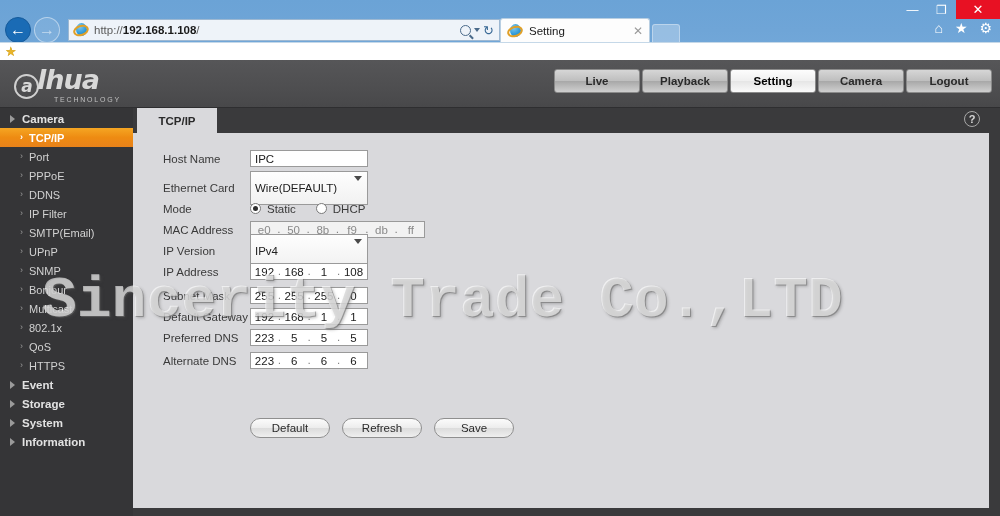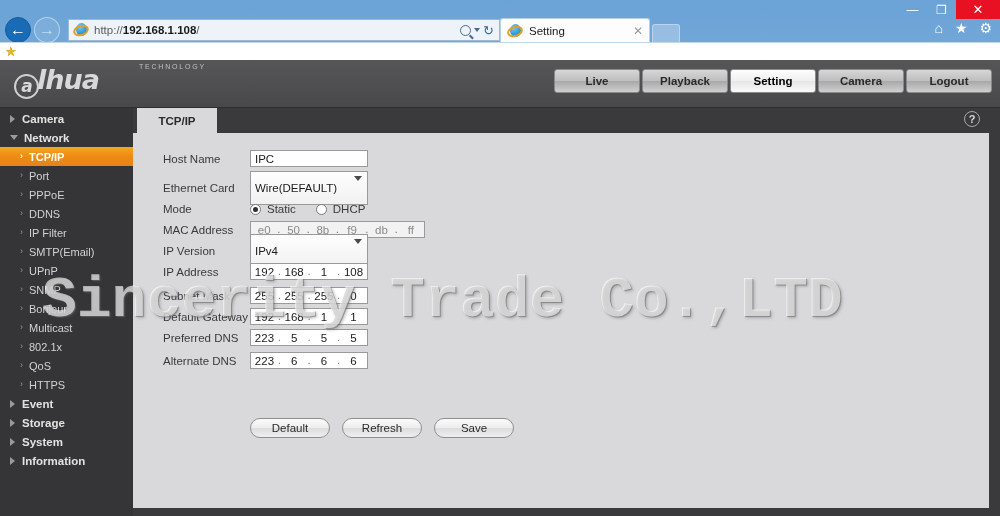--- a/index.html
+++ b/index.html
@@ -128,21 +128,21 @@
     position: absolute; left: 0; top: 60px; width: 1000px; height: 456px;
     background: #3a3a3c;
   }
   .app-header {
     position: absolute; left: 0; top: 0; width: 1000px; height: 48px;
     background: linear-gradient(180deg, #565658 0%, #4e4e50 60%, #48484a 100%);
     border-bottom: 1px solid #2e2e30;
   }
   .logo {
     position: absolute; left: 14px; top: 6px;
-    display: flex; 
+    display: flex; flex-direction: column;
   }
   .logo-main {
     font-family: "DejaVu Sans", sans-serif;
     font-size: 27px; font-weight: bold; font-style: italic;
     color: #d8d8d8; letter-spacing: -1px; line-height: 1.05;
   }
   .logo-main .at {
     display: inline-block;
     border: 2.5px solid #d0d0d0; border-radius: 50%;
     width: 25px; height: 25px; line-height: 20px; text-align: center;
@@ -271,21 +271,21 @@
     width: 118px; height: 17px;
     background: #ffffff;
     border: 1px solid #9a9a9a;
     display: flex; align-items: center;
     font-size: 11.5px; color: #202020;
   }
   .ipbox.disabled { background: #f2f2f2; color: #8a8a8a; width: 175px; }
   .ip-seg { flex: 1; text-align: center; }
   .ip-dot { color: #707070; font-size: 10px; }
 
-  .radios { display: flex; align-items: flex-end; gap: 6px; font-size: 11.5px; color: #3a3a3a; }
+  .radios { display: flex; align-items: flex-start; gap: 6px; font-size: 11.5px; color: #3a3a3a; }
   .radio {
     width: 11px; height: 11px; border-radius: 50%;
     background: #fff; border: 1px solid #7a7a7a;
     display: inline-flex; align-items: center; justify-content: center;
   }
   .radio.on:after {
     content: ''; width: 5px; height: 5px; border-radius: 50%; background: #303030;
   }
   .radio-gap { width: 8px; }
 
@@ -402,24 +402,20 @@
       <div class="topnav-btn">Logout</div>
     </div>
   </div>
 
   <div class="sidebar">
     <div class="sb-spacer"></div>
     <div class="menu-top">
       <span class="tri"></span>
       <span>Camera</span>
     </div>
-    <div class="menu-top open">
-      <span class="tri"></span>
-      <span>Network</span>
-    </div>
 
     <div class="menu-sub selected">
       <span class="chev">›</span>
       <span>TCP/IP</span>
     </div>
     <div class="menu-sub">
       <span class="chev">›</span>
       <span>Port</span>
     </div>
     <div class="menu-sub">

